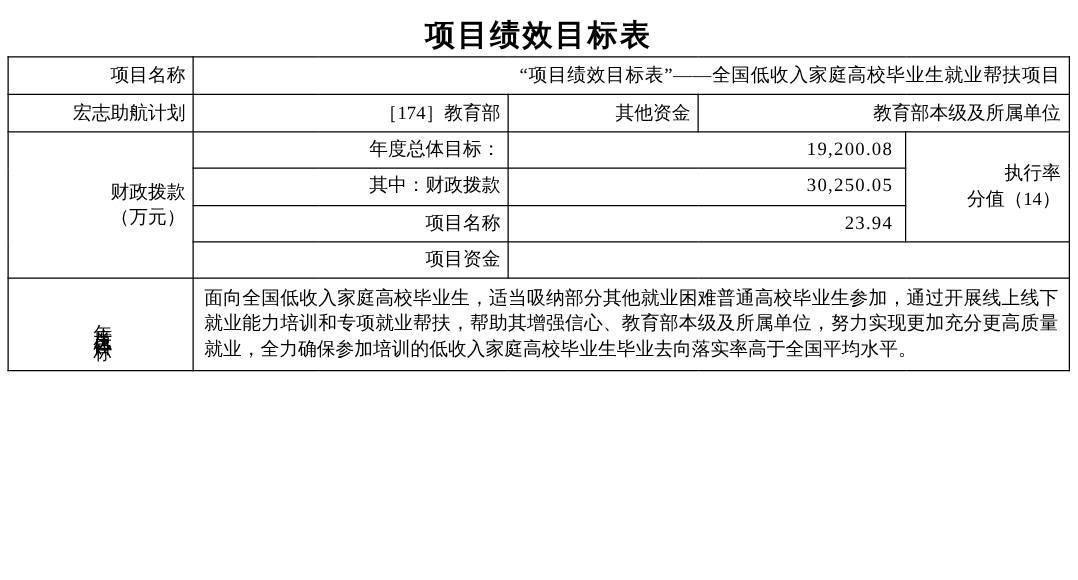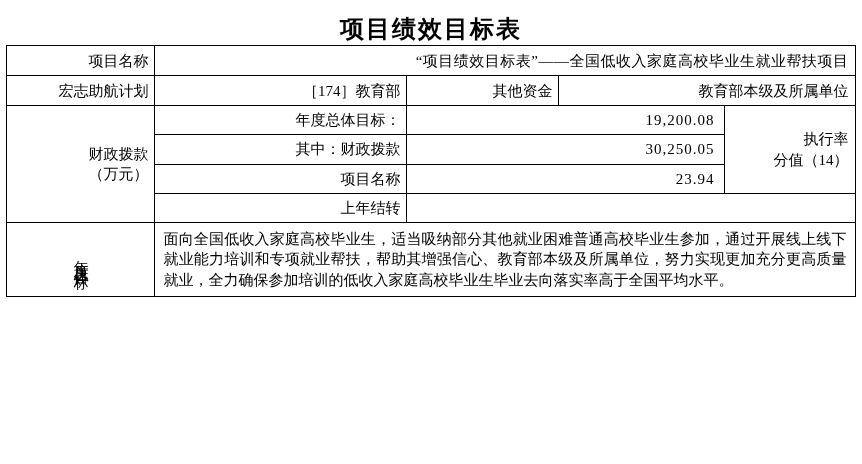--- a/index.html
+++ b/index.html
@@ -140,21 +140,21 @@
       </tr>
       <tr>
         <td class="c big" colspan="2">其中：财政拨款</td>
         <td class="r big money-cell" colspan="2">30,250.05</td>
       </tr>
       <tr>
         <td class="c big" colspan="2">项目名称</td>
         <td class="r big money-cell" colspan="2">23.94</td>
       </tr>
       <tr>
-        <td class="c big" colspan="2">上年结转</td>
+        <td class="c big" colspan="2">项目资金</td>
         <td class="r big money-cell" colspan="3"></td>
       </tr>
 
       <tr>
         <td class="vert-wrap" style="width:34px">
           <span class="vert">年度总体目标</span>
         </td>
         <td class="summary-text" colspan="5">面向全国低收入家庭高校毕业生，适当吸纳部分其他就业困难普通高校毕业生参加，通过开展线上线下就业能力培训和专项就业帮扶，帮助其增强信心、教育部本级及所属单位，努力实现更加充分更高质量就业，全力确保参加培训的低收入家庭高校毕业生毕业去向落实率高于全国平均水平。</td>
       </tr>
     </tbody>

